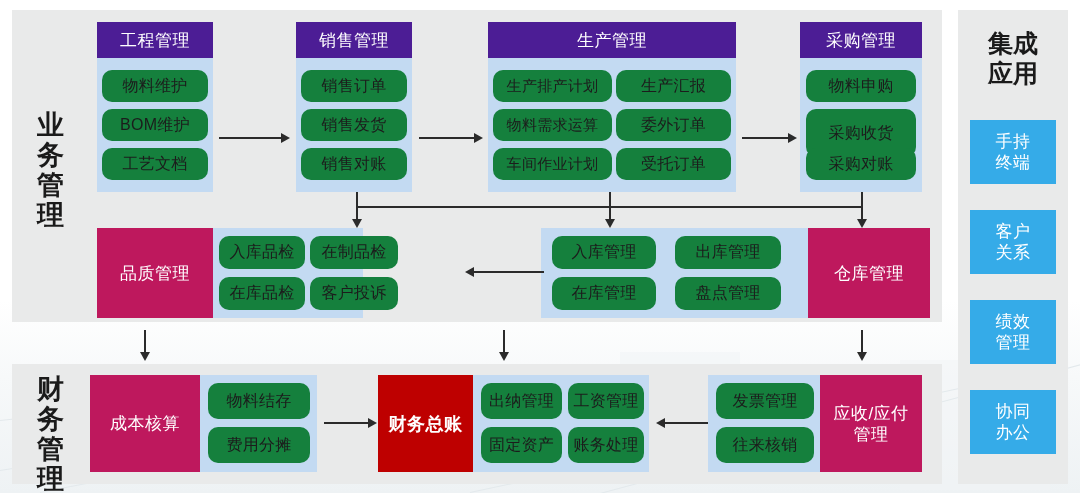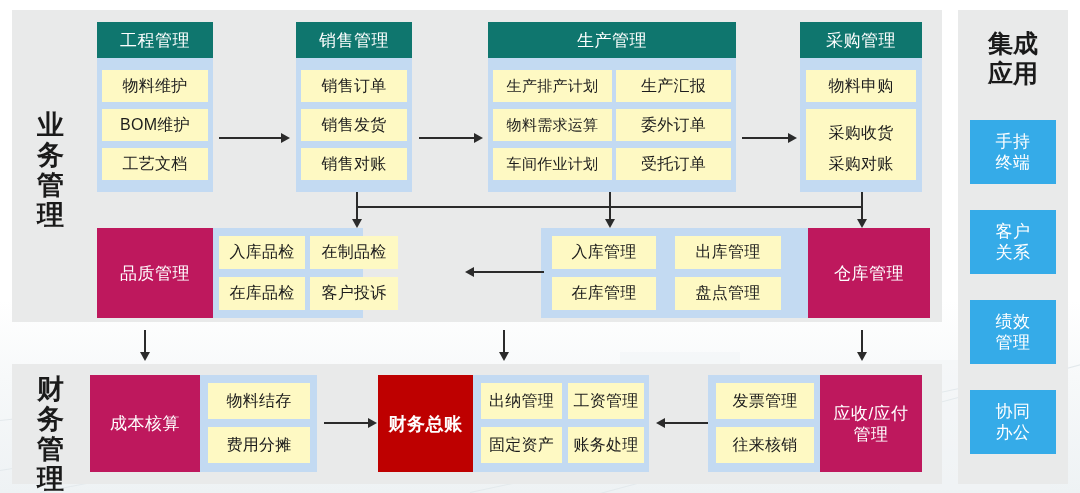--- a/index.html
+++ b/index.html
@@ -17,30 +17,30 @@
      background:linear-gradient(180deg,#ffffff 0%,#f7f9fa 40%,#eef2f4 100%);}
   .bgline{position:absolute;background:#e3e9ec;height:1px;transform-origin:left center;}
   .bgblock{position:absolute;background:#f1f4f6;}
 
   .panel{position:absolute;background:#e9eaea;}
   .panel-lbl{position:absolute;font-size:27px;line-height:30px;color:#1a1a1a;
      font-weight:600;text-align:center;letter-spacing:1px;}
 
   
   .grp{position:absolute;background:#c3daf2;}
-  .hdr{position:absolute;background:#0f766e;color:#ffffff;display:flex;
+  .hdr{position:absolute;background:#4c1d95;color:#ffffff;display:flex;
      align-items:center;justify-content:center;font-size:17px;letter-spacing:.5px;}
   .sidehdr{position:absolute;background:#be185d;color:#ffffff;display:flex;
      align-items:center;justify-content:center;font-size:17px;text-align:center;
      line-height:21px;letter-spacing:.5px;}
   .redhdr{position:absolute;background:#BE0000;color:#ffffff;display:flex;
      align-items:center;justify-content:center;font-size:18px;font-weight:bold;
      text-align:center;line-height:22px;letter-spacing:.5px;}
-  .cell{position:absolute;background:#fef9c3;display:flex;align-items:center;
-     justify-content:center;font-size:16px;color:#1c1c1c;letter-spacing:.3px;}
+  .cell{position:absolute;background:#15803d;display:flex;align-items:center;
+     justify-content:center;font-size:16px;color:#1c1c1c;letter-spacing:.3px;border-radius:10px;}
 
   
   .rail{position:absolute;background:#e9eaea;}
   .rail-title{position:absolute;font-size:25px;line-height:30px;color:#1a1a1a;
      font-weight:600;text-align:center;width:100%;}
   .rail-btn{position:absolute;background:#35ABE8;color:#fff;display:flex;
      align-items:center;justify-content:center;text-align:center;
      font-size:17px;line-height:21px;letter-spacing:.5px;}
 
   

